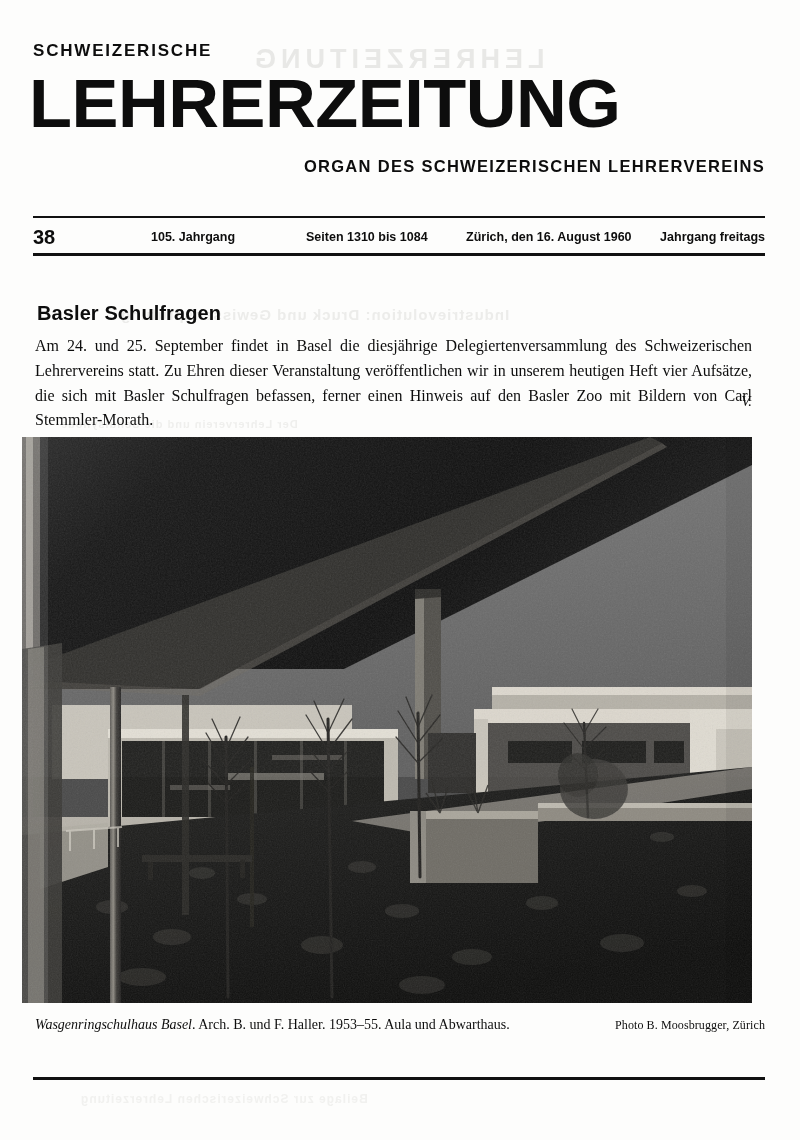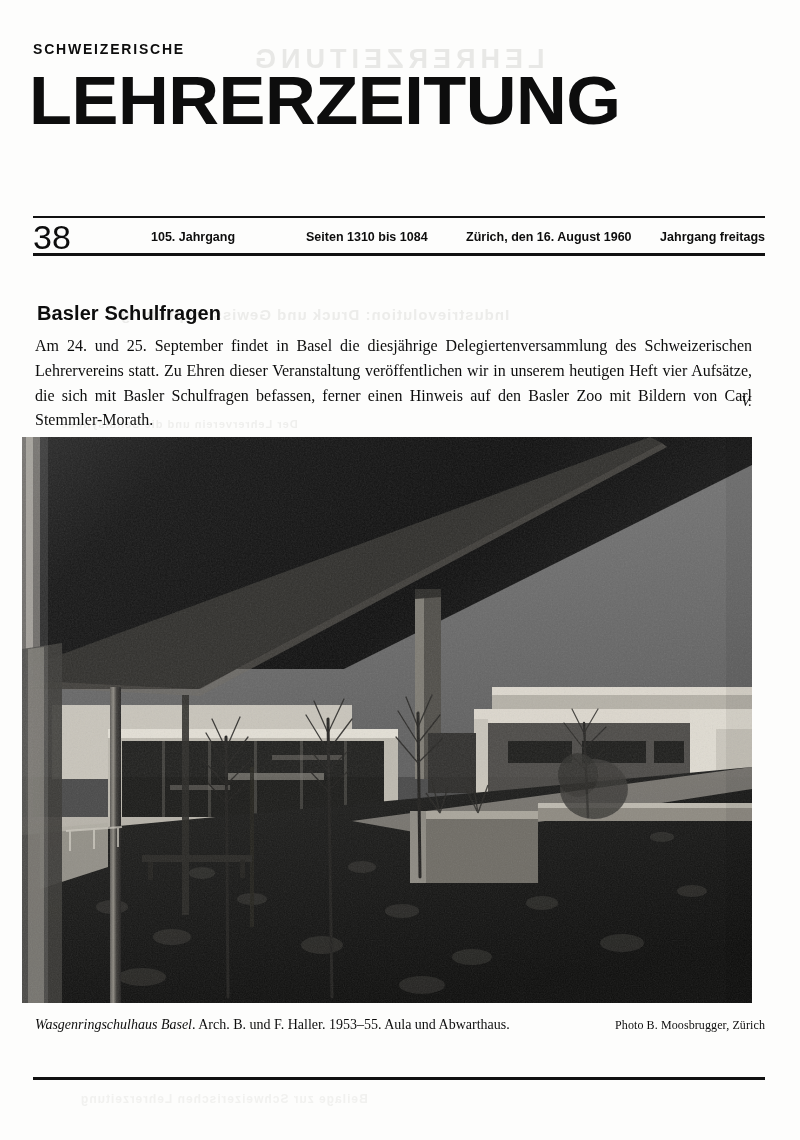--- a/index.html
+++ b/index.html
@@ -40,21 +40,21 @@
   .bleed-4 { top: 1092px; left: 80px; font-size: 12px; letter-spacing: 1px; color: #f1f1ef; }
 
   
   .masthead {
     position: absolute;
     left: 33px;
     top: 42px;
     right: 35px;
   }
   .kicker {
-    font-size: 14px;
+    font-size: 17px;
     font-weight: bold;
     letter-spacing: 1.8px;
     line-height: 1;
     margin: 0;
   }
   .wordmark {
     font-size: 69px;
     font-weight: bold;
     letter-spacing: -0.5px;
     line-height: 0.96;
@@ -86,22 +86,22 @@
   .meta {
     position: absolute;
     left: 33px;
     right: 35px;
     top: 222px;
     height: 30px;
     display: flex;
     align-items: center;
   }
   .issue-no {
-    font-size: 34px;
-    font-weight: normal;
+    font-size: 20px;
+    font-weight: bold;
     line-height: 1;
     width: 118px;
     flex: 0 0 118px;
   }
   .meta-item {
     font-size: 12.5px;
     font-weight: bold;
     white-space: nowrap;
   }
   .meta-volume { flex: 0 0 155px; }
@@ -179,20 +179,21 @@
 <div class="page">
 
   <div class="bleed bleed-1">LEHRERZEITUNG</div>
   <div class="bleed bleed-2">Industrievolution: Druck und Gewissensprufung</div>
   <div class="bleed bleed-3">Der Lehrerverein und die Schulsynode</div>
   <div class="bleed bleed-4">Beilage zur Schweizerischen Lehrerzeitung</div>
 
   <div class="masthead">
     <div class="kicker">SCHWEIZERISCHE</div>
     <div class="wordmark">LEHRERZEITUNG</div>
+    <div class="subtitle">ORGAN DES SCHWEIZERISCHEN LEHRERVEREINS</div>
   </div>
 
   <div class="rule rule-top"></div>
 
   <div class="meta">
     <div class="issue-no">38</div>
     <div class="meta-item meta-volume">105. Jahrgang</div>
     <div class="meta-item meta-pages">Seiten 1310 bis 1084</div>
     <div class="meta-item meta-place">Zürich, den 16. August 1960</div>
     <div class="meta-item meta-freq">Jahrgang freitags</div>

